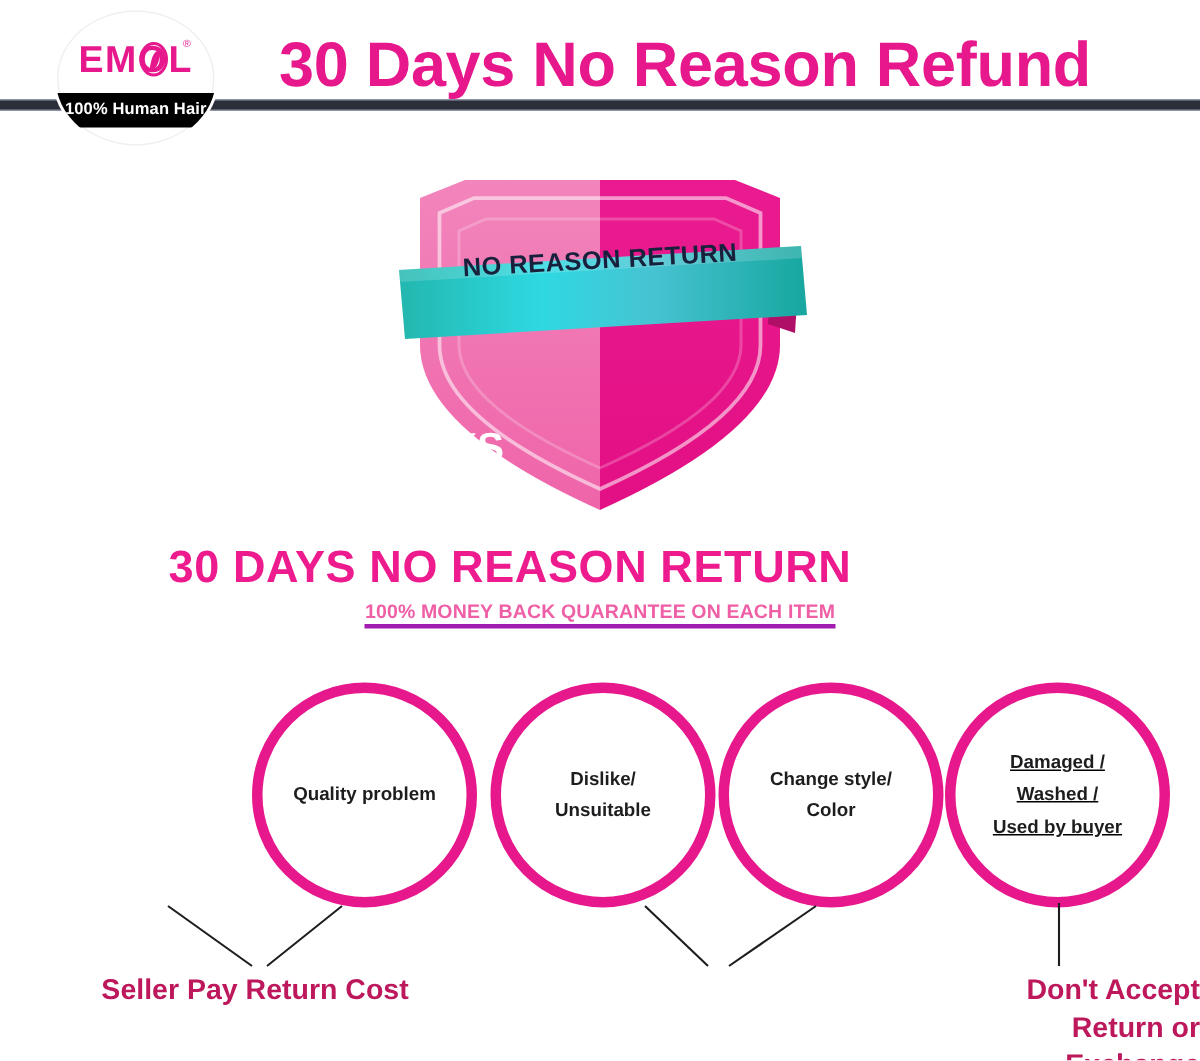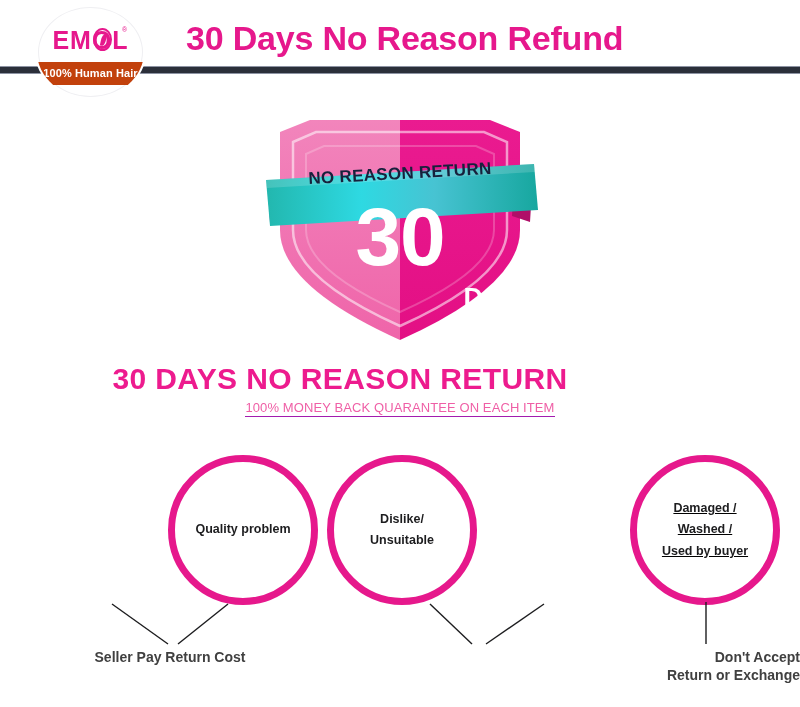--- a/index.html
+++ b/index.html
@@ -94,33 +94,33 @@
     border-radius: 60% 10% 60% 10%;
     background: #e6188c;
     transform: rotate(12deg);
   }
   .logo-strip {
     position: absolute;
     left: 0;
     top: 56px;
     width: 107px;
     height: 23px;
-    background: #c2410c;
+    background: #000000;
     color: #ffffff;
     font-size: 11px;
     font-weight: bold;
     text-align: center;
     line-height: 23px;
     letter-spacing: 0.1px;
   }
   .header-title {
     position: absolute;
     left: 186px;
     top: 19px;
-    font-size: 34px;
+    font-size: 42px;
     font-weight: bold;
     color: #e6188c;
     letter-spacing: -0.2px;
     white-space: nowrap;
   }
 
   
   .shield-wrap {
     position: absolute;
     left: 262px;
@@ -151,21 +151,21 @@
     font-weight: bold;
     color: #ffffff;
     line-height: 1;
     letter-spacing: -1px;
   }
   .shield-days {
     position: absolute;
     left: 0;
     top: 165px;
     width: 276px;
-    text-align: right;
+    text-align: left;
     font-size: 27px;
     font-weight: bold;
     color: #ffffff;
     letter-spacing: 0.5px;
   }
 
   
   .center-headline {
     position: absolute;
     left: 0;
@@ -181,22 +181,23 @@
     position: absolute;
     left: 0;
     top: 400px;
     width: 800px;
     text-align: center;
     font-size: 13px;
     color: #ef5fa6;
     letter-spacing: 0.1px;
   }
   .center-sub span {
-    border-bottom: 1px solid #a21caf;
+    border-bottom: 3px solid #a21caf;
     padding-bottom: 1px;
+    font-weight: bold;
   }
 
   
   .circle {
     position: absolute;
     top: 455px;
     width: 150px;
     height: 150px;
     border-radius: 50%;
     border: 7px solid #e6188c;
@@ -225,23 +226,23 @@
   .connectors {
     position: absolute;
     left: 0;
     top: 600px;
     width: 800px;
     height: 55px;
   }
   .footer-label {
     position: absolute;
     text-align: center;
-    font-size: 14px;
-    font-weight: bold;
-    color: #404040;
+    font-size: 19px;
+    font-weight: bold;
+    color: #be185d;
     line-height: 1.32;
   }
   .f0 { left: 40px;  top: 648px; width: 260px; }
   .f1 { left: 340px; top: 648px; width: 260px; }
   .f2 { left: 620px; top: 648px; width: 180px; text-align: right; }
 </style>
 </head>
 <body>
 
 <div id="page">
@@ -287,32 +288,34 @@
       <path d="M31 24 L54 14 L222 14 L245 24 L245 112 Q245 160 138 208 Q31 160 31 112 Z" fill="none" stroke="#ffffff" stroke-opacity="0.55" stroke-width="2.5"></path>
       <path d="M44 36 L62 28 L214 28 L232 36 L232 112 Q232 152 138 194 Q44 152 44 112 Z" fill="none" stroke="#ffffff" stroke-opacity="0.22" stroke-width="2"></path>
 
       <path d="M6 72 L24 66 L26 98 L8 104 Z" fill="#b00f68"></path>
       <path d="M270 72 L252 66 L250 98 L268 104 Z" fill="#b00f68"></path>
 
       <path d="M4 62 L272 46 L276 92 L8 108 Z" fill="url(#gRib)"></path>
       <path d="M4 62 L272 46 L273 54 L5 70 Z" fill="#ffffff" fill-opacity="0.16"></path>
     </svg>
     <div class="shield-ribbon-text">NO REASON RETURN</div>
-    <div class="shield-num">30</div>
     <div class="shield-days">DAYS</div>
   </div>
 
   <div class="center-headline">30 DAYS NO REASON RETURN</div>
   <div class="center-sub"><span>100% MONEY BACK QUARANTEE ON EACH ITEM</span></div>
 
   <div class="circle c1">
     <div class="ctext">Quality problem</div>
   </div>
   <div class="circle c2">
     <div class="ctext">Dislike/<br>Unsuitable</div>
+  </div>
+  <div class="circle c3">
+    <div class="ctext">Change style/<br>Color</div>
   </div>
   <div class="circle c4">
     <div class="ctext">Damaged /<br>Washed /<br>Used by buyer</div>
   </div>
 
   <svg class="connectors" viewBox="0 0 800 55">
     <g stroke="#1d1d1f" stroke-width="1.4" fill="none">
       <line x1="112" y1="4" x2="168" y2="44"></line>
       <line x1="228" y1="4" x2="178" y2="44"></line>
       <line x1="430" y1="4" x2="472" y2="44"></line>

